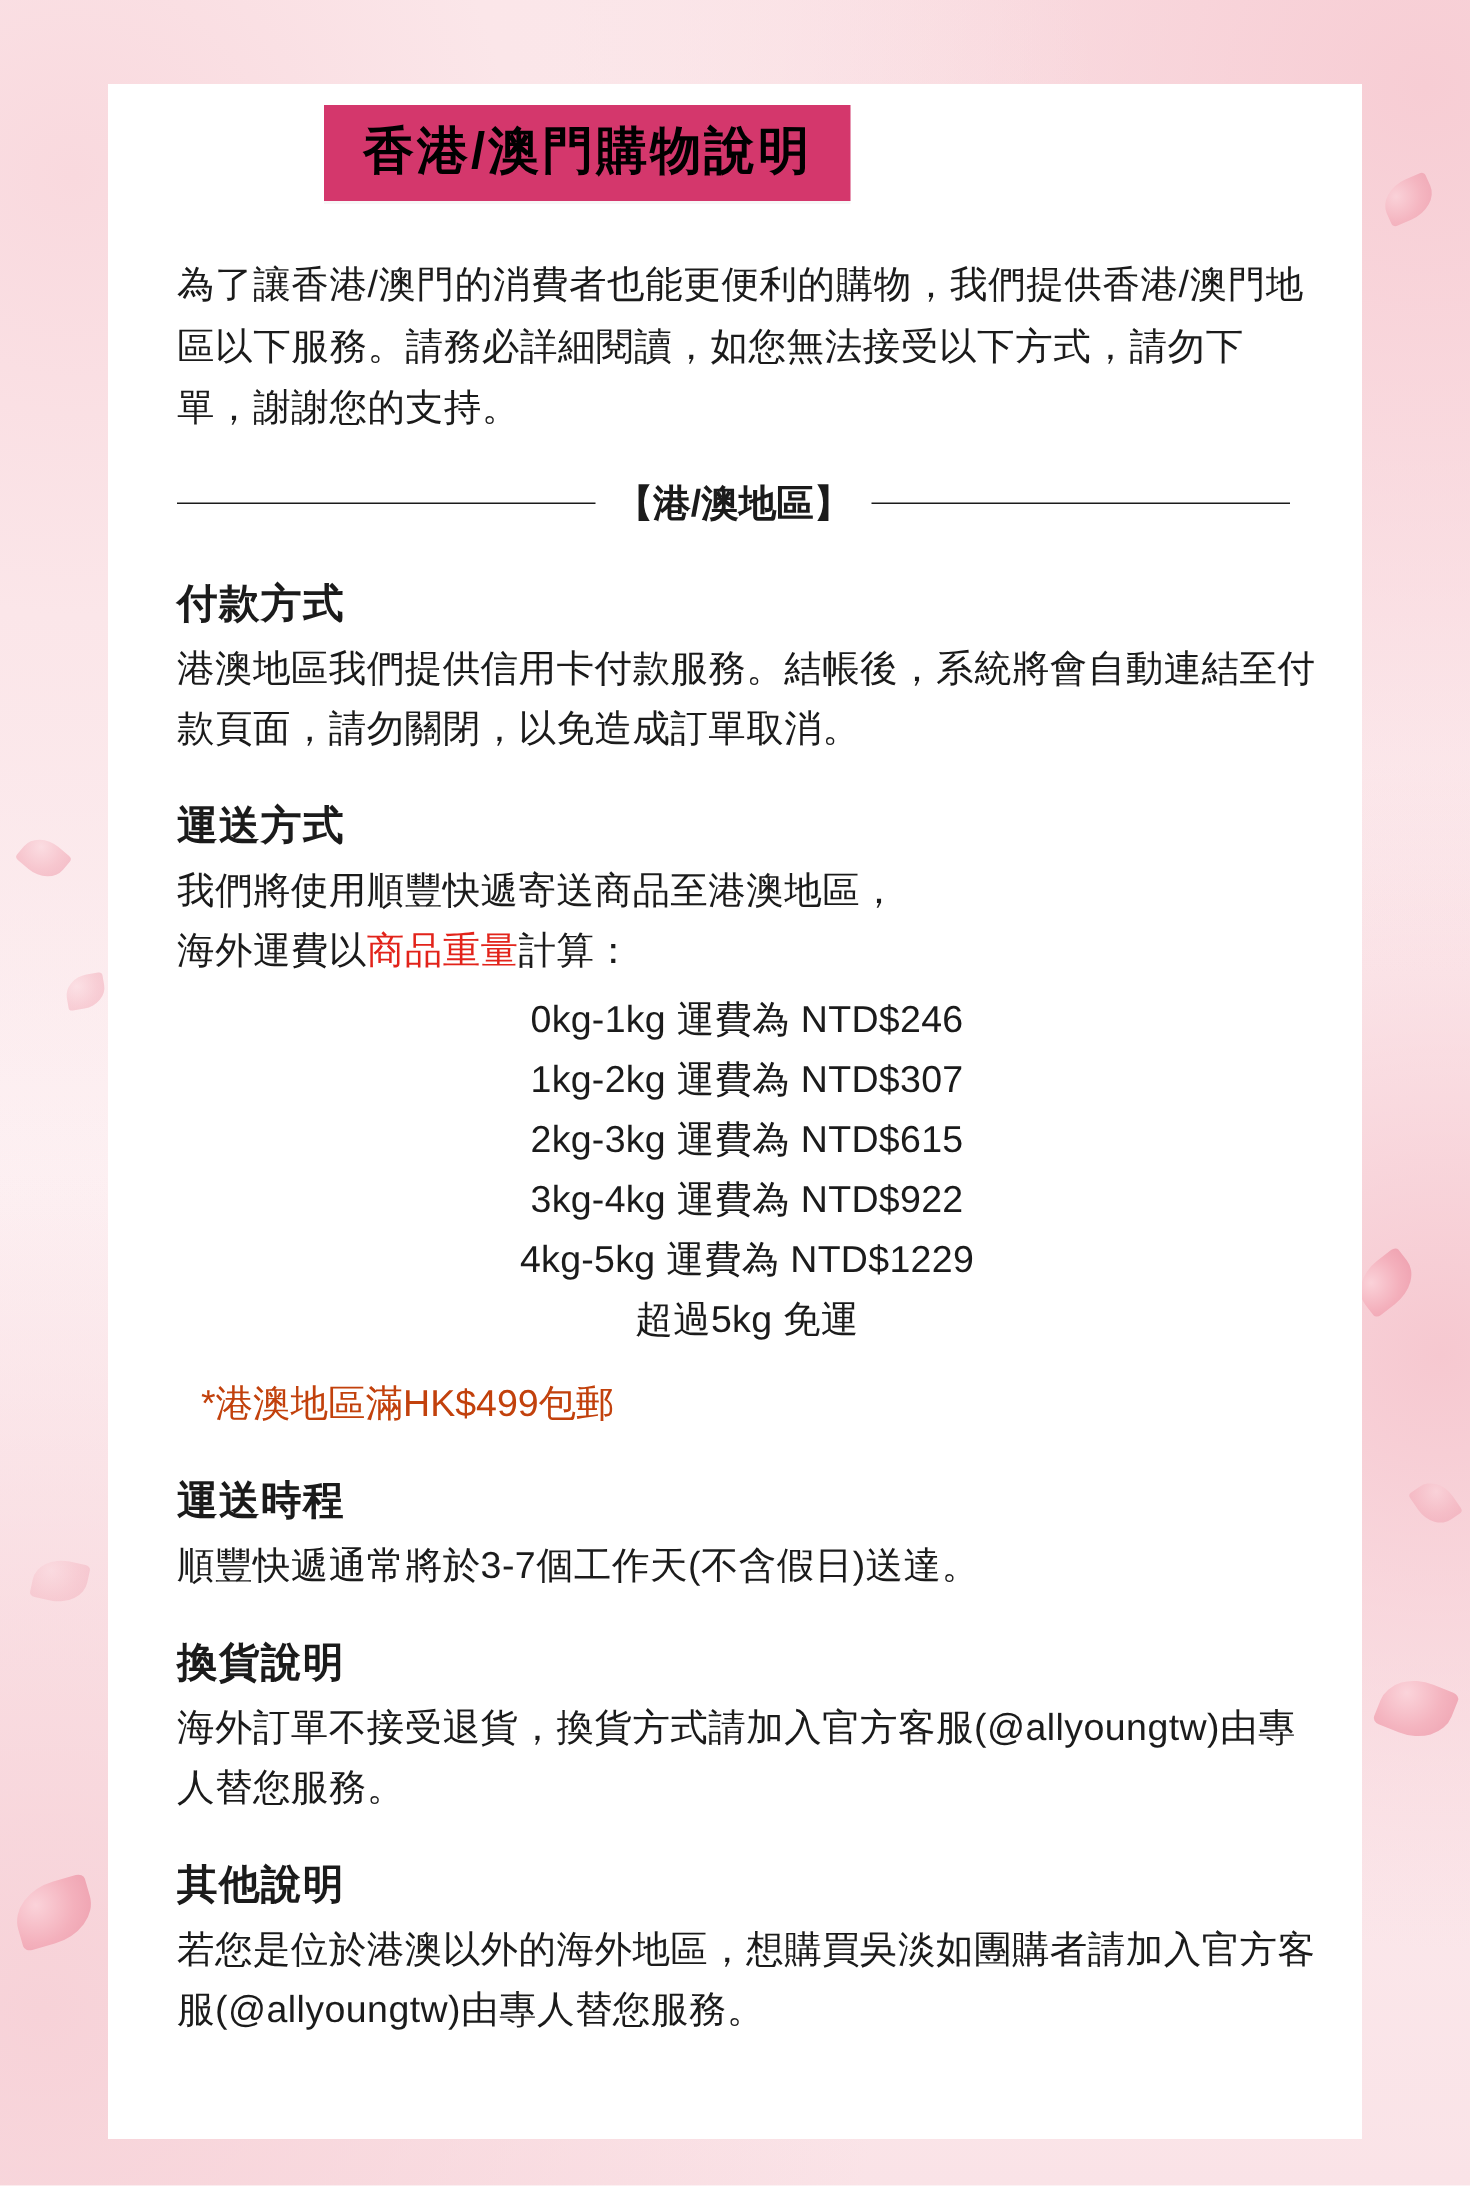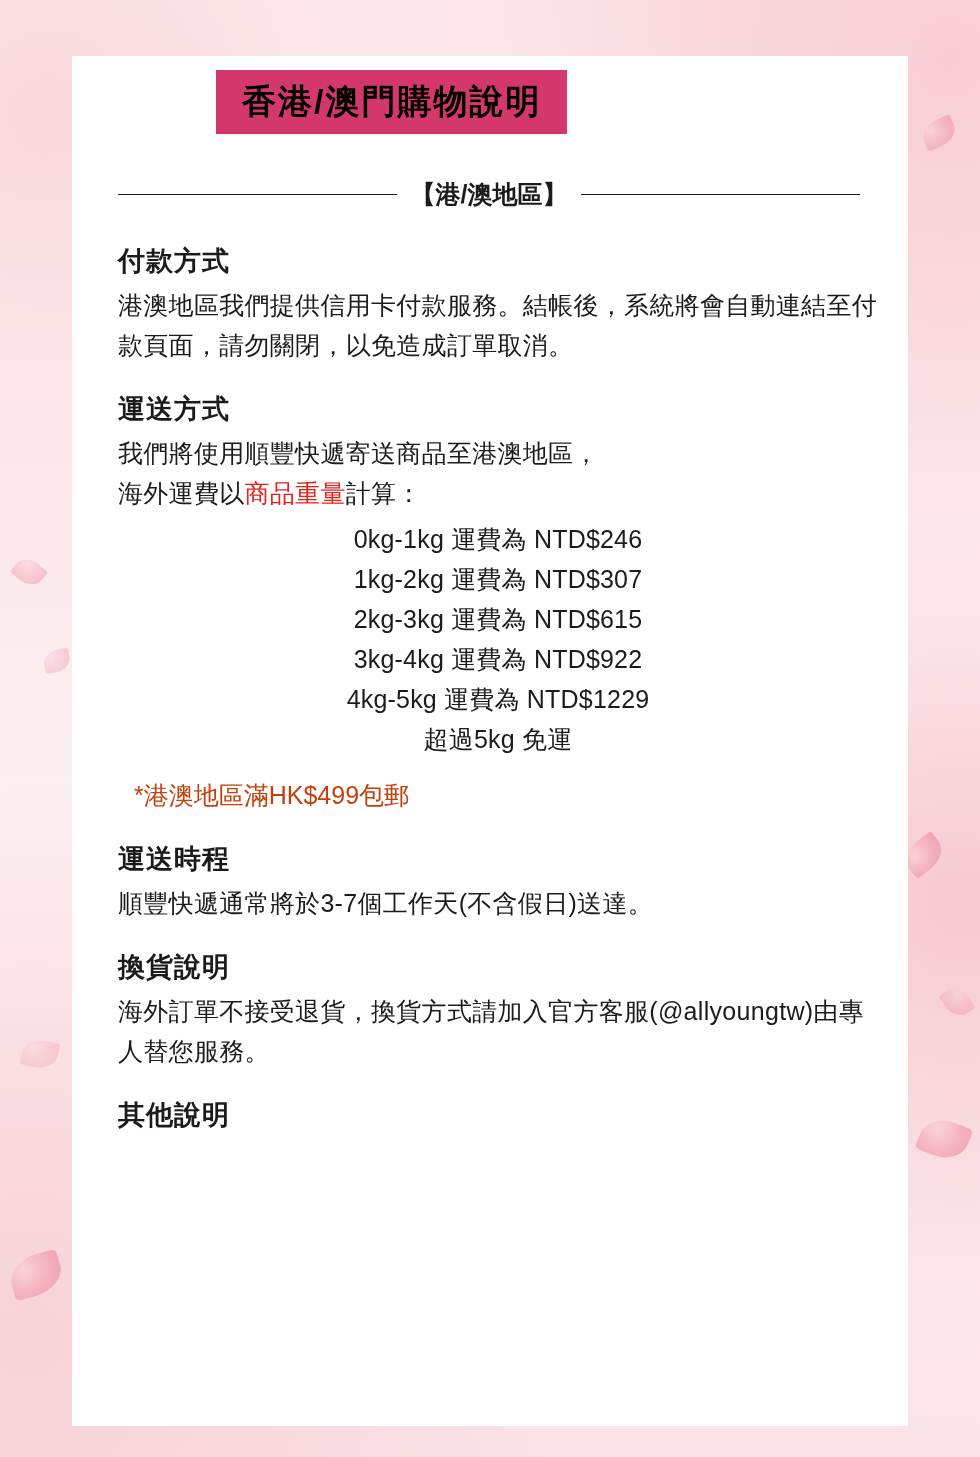--- a/index.html
+++ b/index.html
@@ -150,20 +150,21 @@
   <div class="petal p8"></div>
   <div class="petal p9"></div>
 </div>
 
 <div class="card"></div>
 
 <div class="title-banner">香港/澳門購物說明</div>
 
 <div class="content">
 
+  <p class="intro">為了讓香港/澳門的消費者也能更便利的購物，我們提供香港/澳門地區以下服務。請務必詳細閱讀，如您無法接受以下方式，請勿下單，謝謝您的支持。</p>
 
   <div class="divider">
     <span class="line"></span>
     <span class="dv-label">【港/澳地區】</span>
     <span class="line"></span>
   </div>
 
   <h2 class="sec">付款方式</h2>
   <p class="sec-body">港澳地區我們提供信用卡付款服務。結帳後，系統將會自動連結至付款頁面，請勿關閉，以免造成訂單取消。</p>
 
@@ -183,14 +184,15 @@
   </ul>
   <p class="note-red">*港澳地區滿HK$499包郵</p>
 
   <h2 class="sec">運送時程</h2>
   <p class="sec-body">順豐快遞通常將於3-7個工作天(不含假日)送達。</p>
 
   <h2 class="sec">換貨說明</h2>
   <p class="sec-body">海外訂單不接受退貨，換貨方式請加入官方客服(@allyoungtw)由專人替您服務。</p>
 
   <h2 class="sec">其他說明</h2>
+  <p class="sec-body">若您是位於港澳以外的海外地區，想購買吳淡如團購者請加入官方客服(@allyoungtw)由專人替您服務。</p>
 
 </div>
 
 </body></html>

